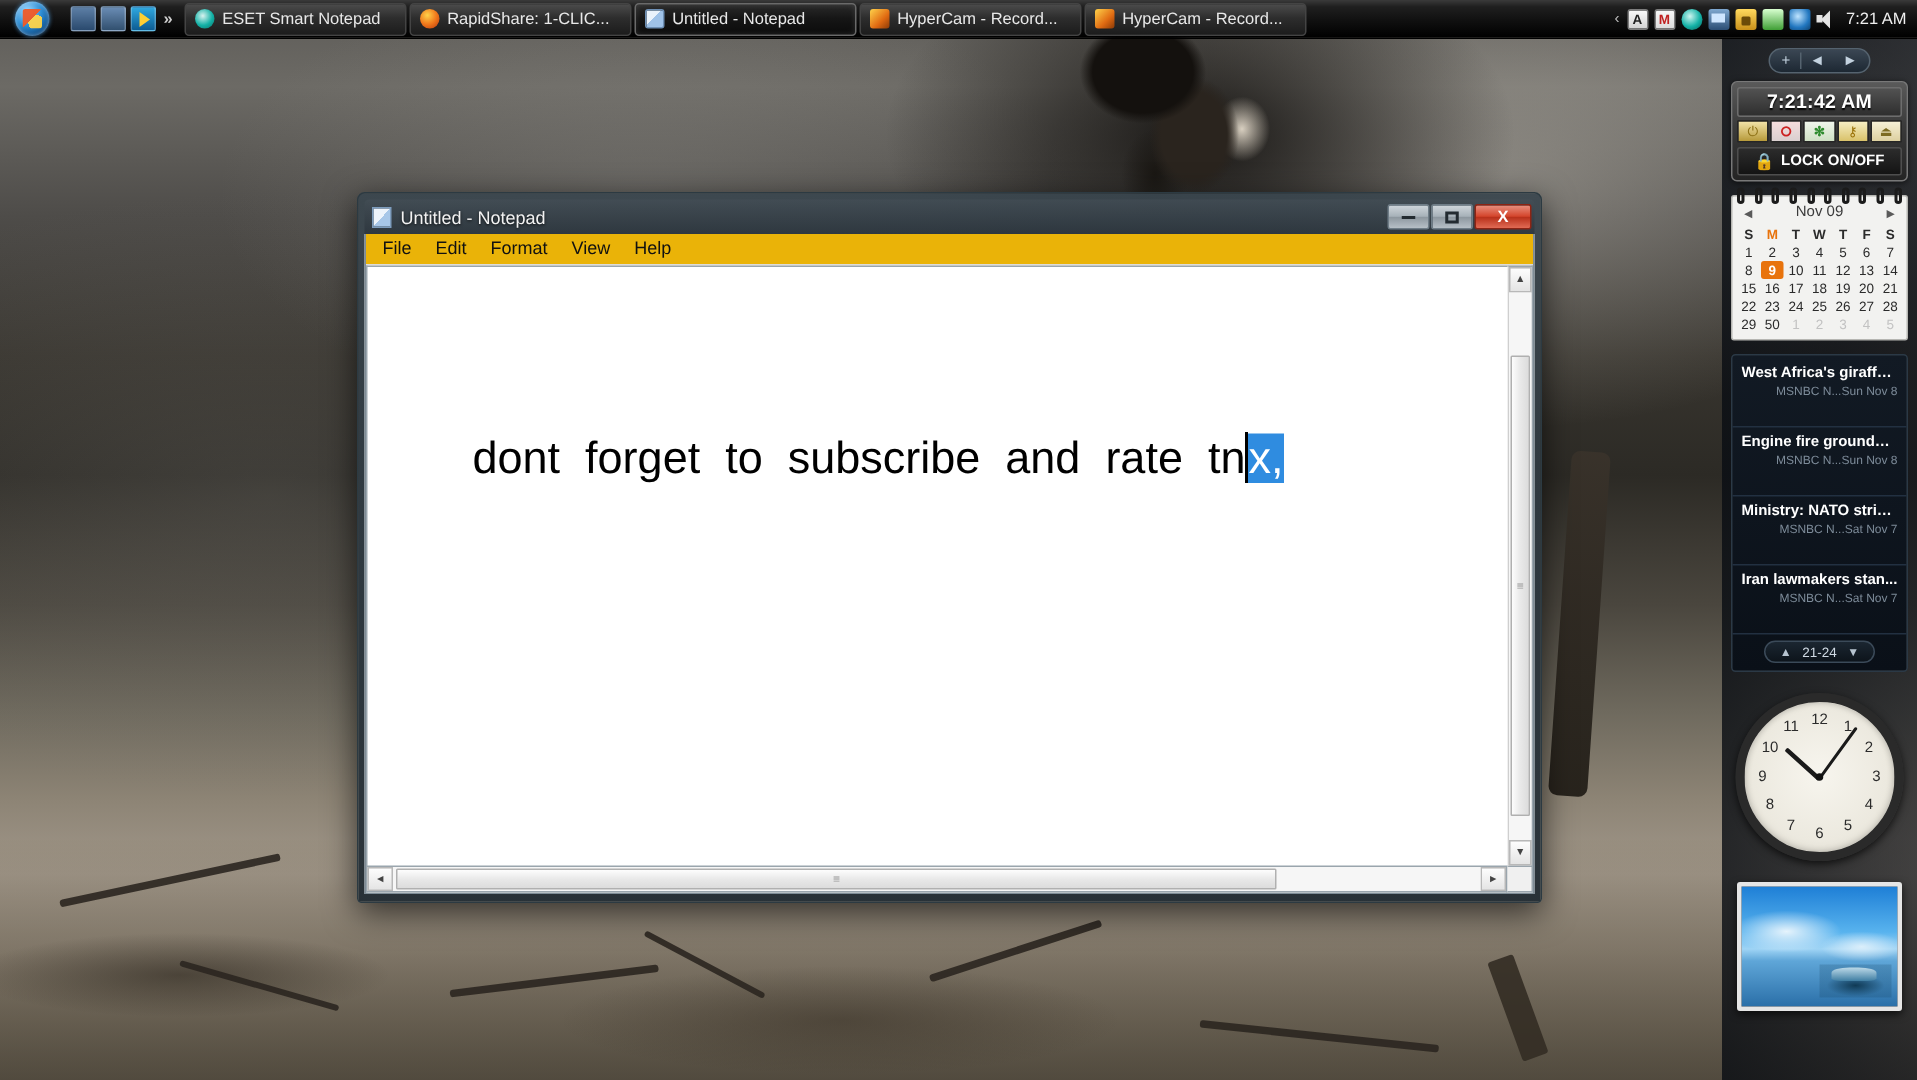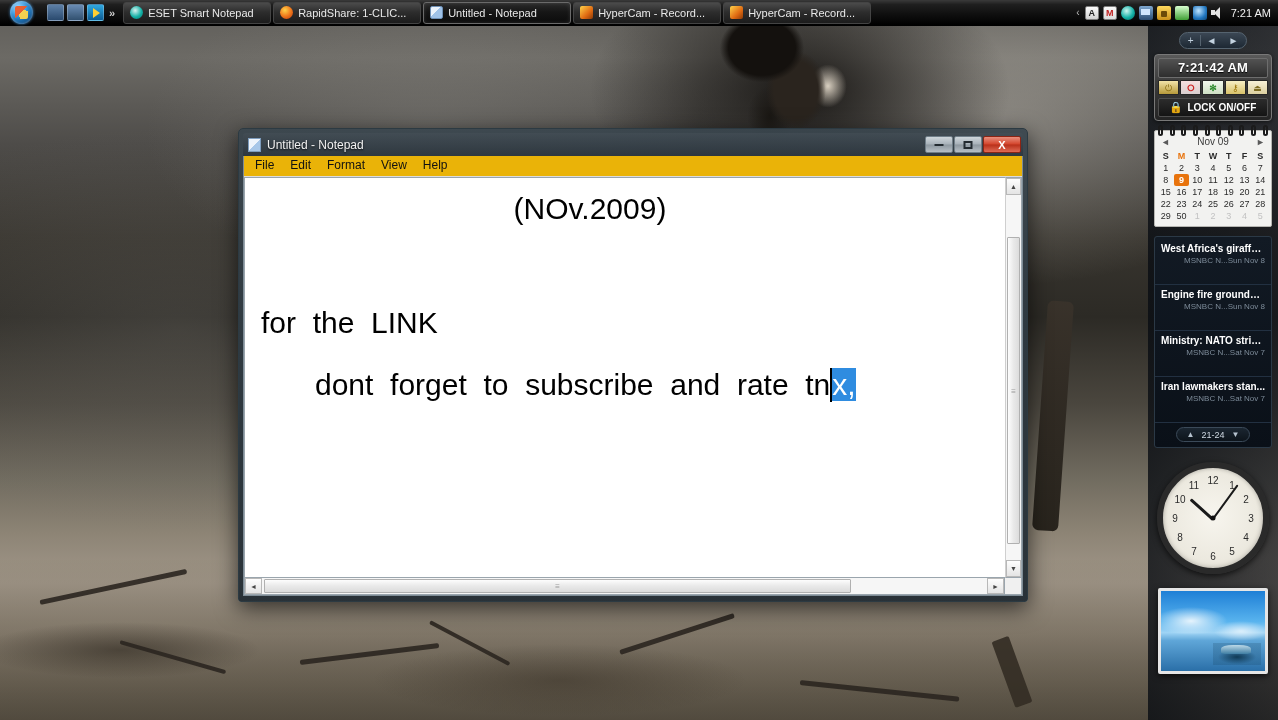--- a/index.html
+++ b/index.html
@@ -618,23 +618,21 @@
         <span class="np-menu">File</span>
         <span class="np-menu">Edit</span>
         <span class="np-menu">Format</span>
         <span class="np-menu">View</span>
         <span class="np-menu">Help</span>
       </div>
 
       <div class="np-body">
 
         <div class="np-textarea">
-          <div class="np-line np-line-title">(NOv.2009)</div>
           <div class="np-spacer"></div>
-          <div class="np-line np-line-a">for  the  LINK</div>
           <div class="np-line np-line-c"><span>dont  forget  to  subscribe  and  rate  tn</span><span class="np-caret"></span><span class="np-sel">x,</span></div>
         </div>
 
         <div class="np-vscroll">
           <div class="sb-arrow">▲</div>
           <div class="sb-track">
             <div class="sb-thumb-v">
               <span class="sb-grip">≡</span>
             </div>
           </div>

